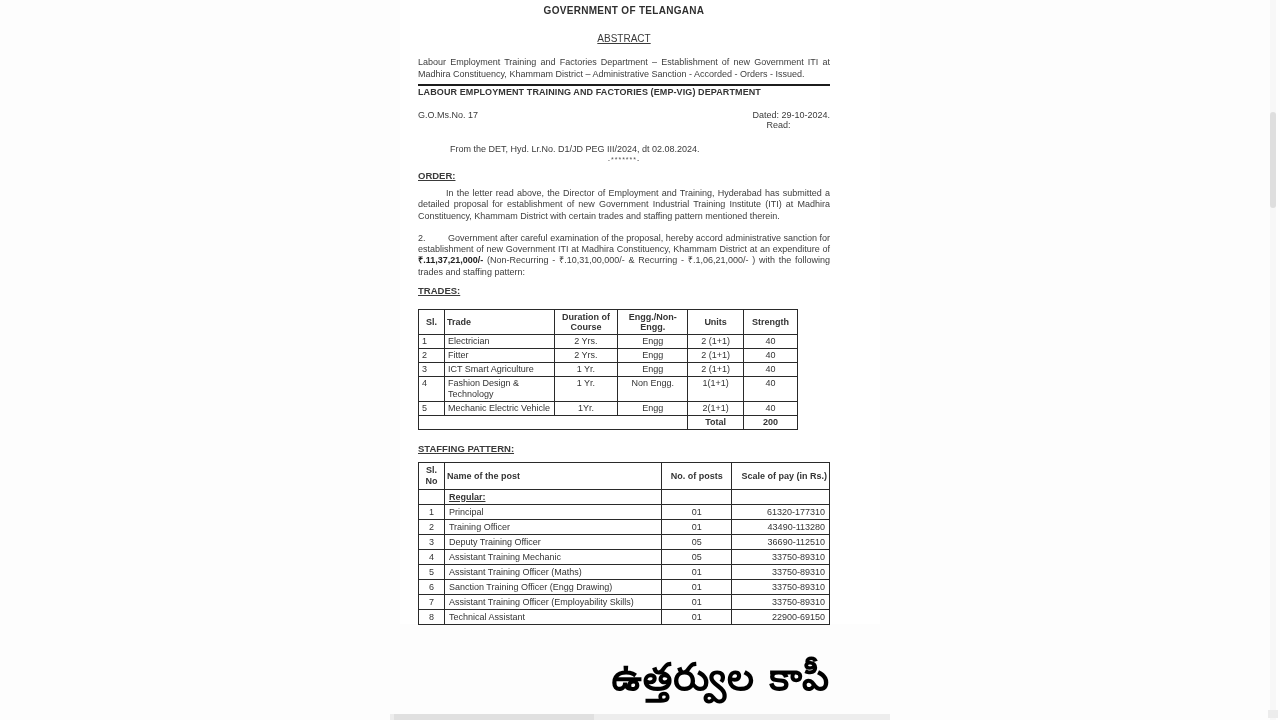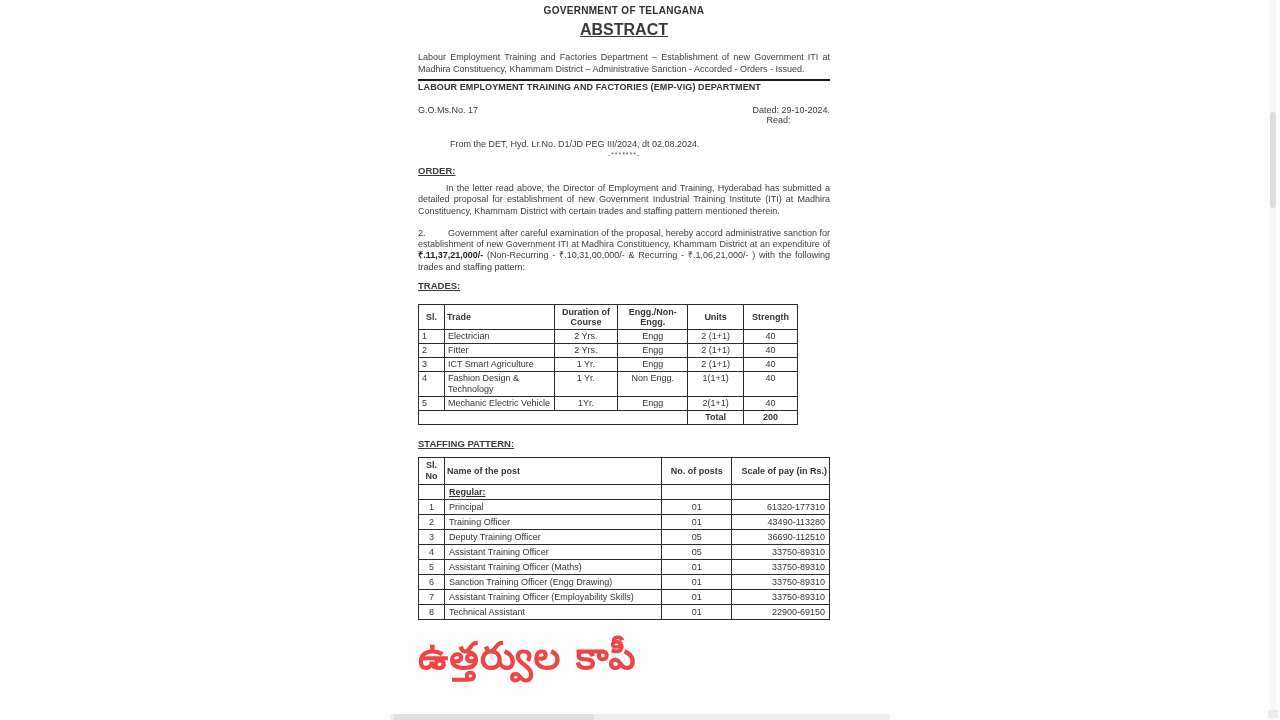--- a/index.html
+++ b/index.html
@@ -4,21 +4,21 @@
 <style>
   * { margin:0; padding:0; box-sizing:border-box; }
   html,body { width:1280px; height:720px; overflow:hidden; background:#fdfdfd; }
   .canvas { position:relative; width:1280px; height:720px; background:#fdfdfd;
             font-family:"Liberation Sans", sans-serif; color:#333; }
   .doc { position:absolute; left:400px; top:0; width:480px; height:624px;
          background:#ffffff; padding:5px 50px 0 18px; color:#3a3a3a;
          filter: blur(0.25px); }
   .center { text-align:center; }
   .gov-title { font-size:10px; font-weight:bold; letter-spacing:0.3px; color:#2f2f2f; }
-  .abstract-label { margin-top:5px; font-size:16px; font-weight:bold; }
+  .abstract-label { margin-top:17px; font-size:10px; font-weight:normal; }
   .abstract-label span { text-decoration:underline; }
   .abstract-para { margin-top:13px; font-size:9px; line-height:11.5px;
                    text-align:justify; color:#3d3d3d; }
   .rule { margin-top:4px; border-top:2px solid #1c1c1c; }
   .dept-line { margin-top:1px; font-size:9px; font-weight:bold; color:#343434;
                letter-spacing:0.1px; }
   .go-row { margin-top:13px; display:flex; justify-content:space-between; font-size:9px; }
   .go-right { text-align:left; }
   .go-read { margin-left:14px; }
   .ref-line { margin-top:14px; font-size:9px; padding-left:32px; }
@@ -46,22 +46,22 @@
   .total-value { font-weight:bold; text-align:center; }
   .staff-heading { margin-top:13px; }
   .staff-table { margin-top:8px; width:412px; }
   .staff-table th { font-weight:bold; text-align:center; padding:2px 2px; line-height:11px; }
   .staff-table td { padding:1.5px 4px; vertical-align:middle; line-height:11px; }
   .staff-table .c-no { width:26px; text-align:center; }
   .staff-table .c-name { width:218px; text-align:left; }
   .staff-table .c-posts { width:70px; text-align:center; }
   .staff-table .c-scale { width:98px; text-align:right; }
   .regular-cell { font-weight:bold; text-decoration:underline; }
-  .telugu-stamp { margin-top:14px; text-align:left; font-size:38px; font-weight:600;
-                  color:#ef4444; letter-spacing:1px;
+  .telugu-stamp { margin-top:30px; text-align:right; font-size:38px; font-weight:600;
+                  color:#000000; letter-spacing:1px;
                   font-family:"DejaVu Sans", "Liberation Sans", sans-serif; }
   .v-scrollbar { position:absolute; right:4px; top:0; width:6px; height:720px;
                  background:#f7f7f7; }
   .v-thumb { position:absolute; top:112px; left:0; width:6px; height:96px;
              background:#dedede; border-radius:3px; }
   .h-scrollbar { position:absolute; left:390px; bottom:0; width:500px; height:6px;
                  background:#ededed; }
   .h-thumb { position:absolute; left:4px; top:0; width:200px; height:6px;
              background:#e0e0e0; }
   .corner-mark { position:absolute; right:2px; bottom:2px; width:10px; height:8px;
@@ -206,21 +206,21 @@
           <td class="c-scale">43490-113280</td>
         </tr>
         <tr>
           <td class="c-no">3</td>
           <td class="c-name">Deputy Training Officer</td>
           <td class="c-posts">05</td>
           <td class="c-scale">36690-112510</td>
         </tr>
         <tr>
           <td class="c-no">4</td>
-          <td class="c-name">Assistant Training Officer</td>
+          <td class="c-name">Assistant Training Mechanic</td>
           <td class="c-posts">05</td>
           <td class="c-scale">33750-89310</td>
         </tr>
         <tr>
           <td class="c-no">5</td>
           <td class="c-name">Assistant Training Officer (Maths)</td>
           <td class="c-posts">01</td>
           <td class="c-scale">33750-89310</td>
         </tr>
         <tr>

